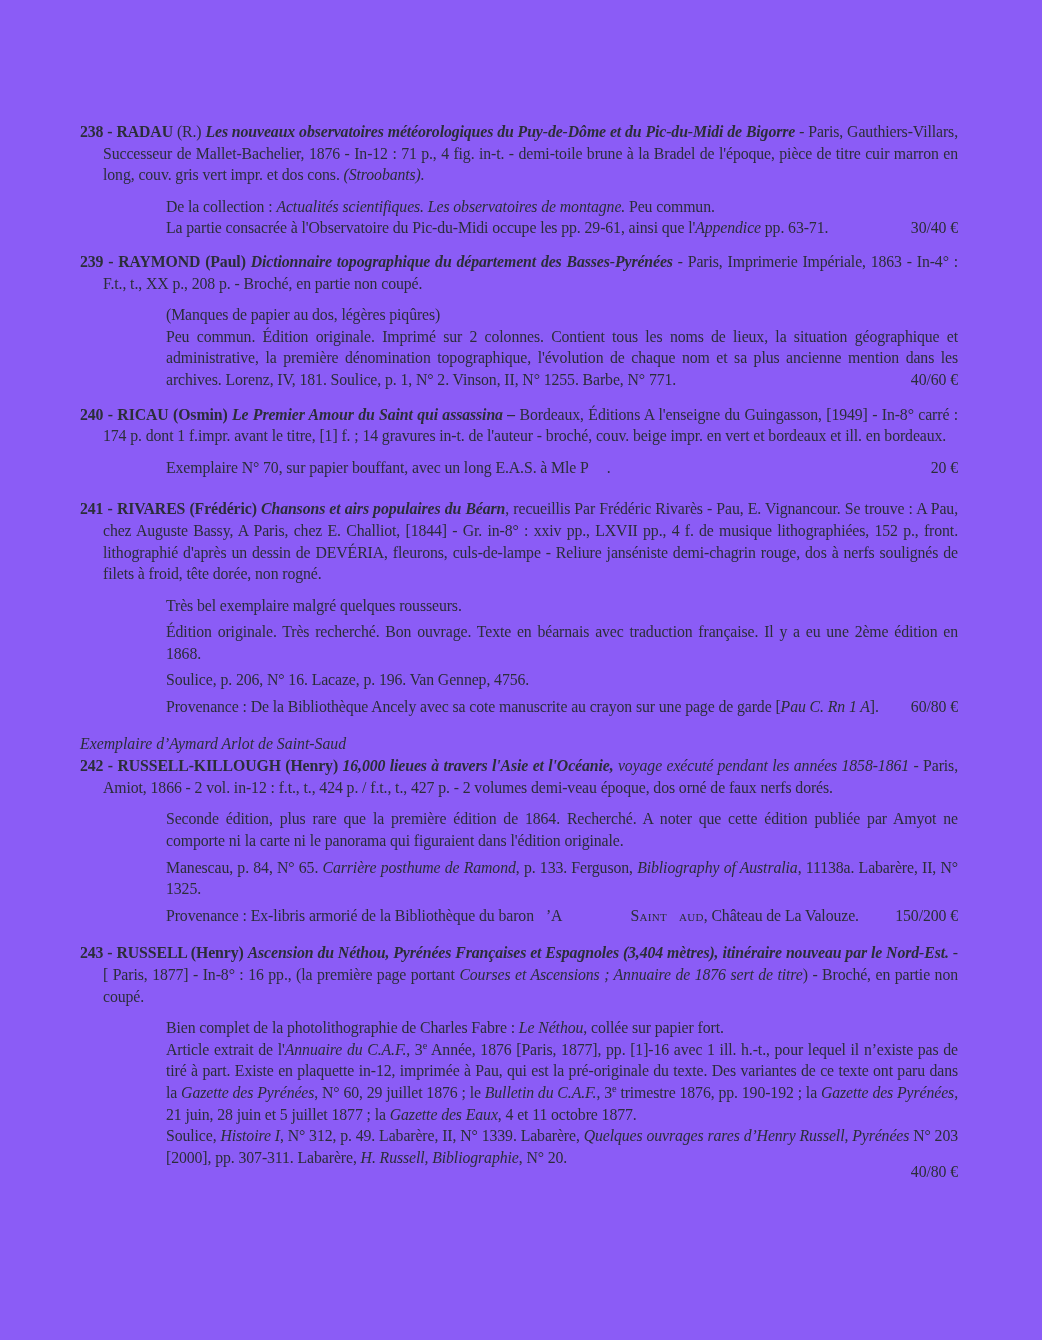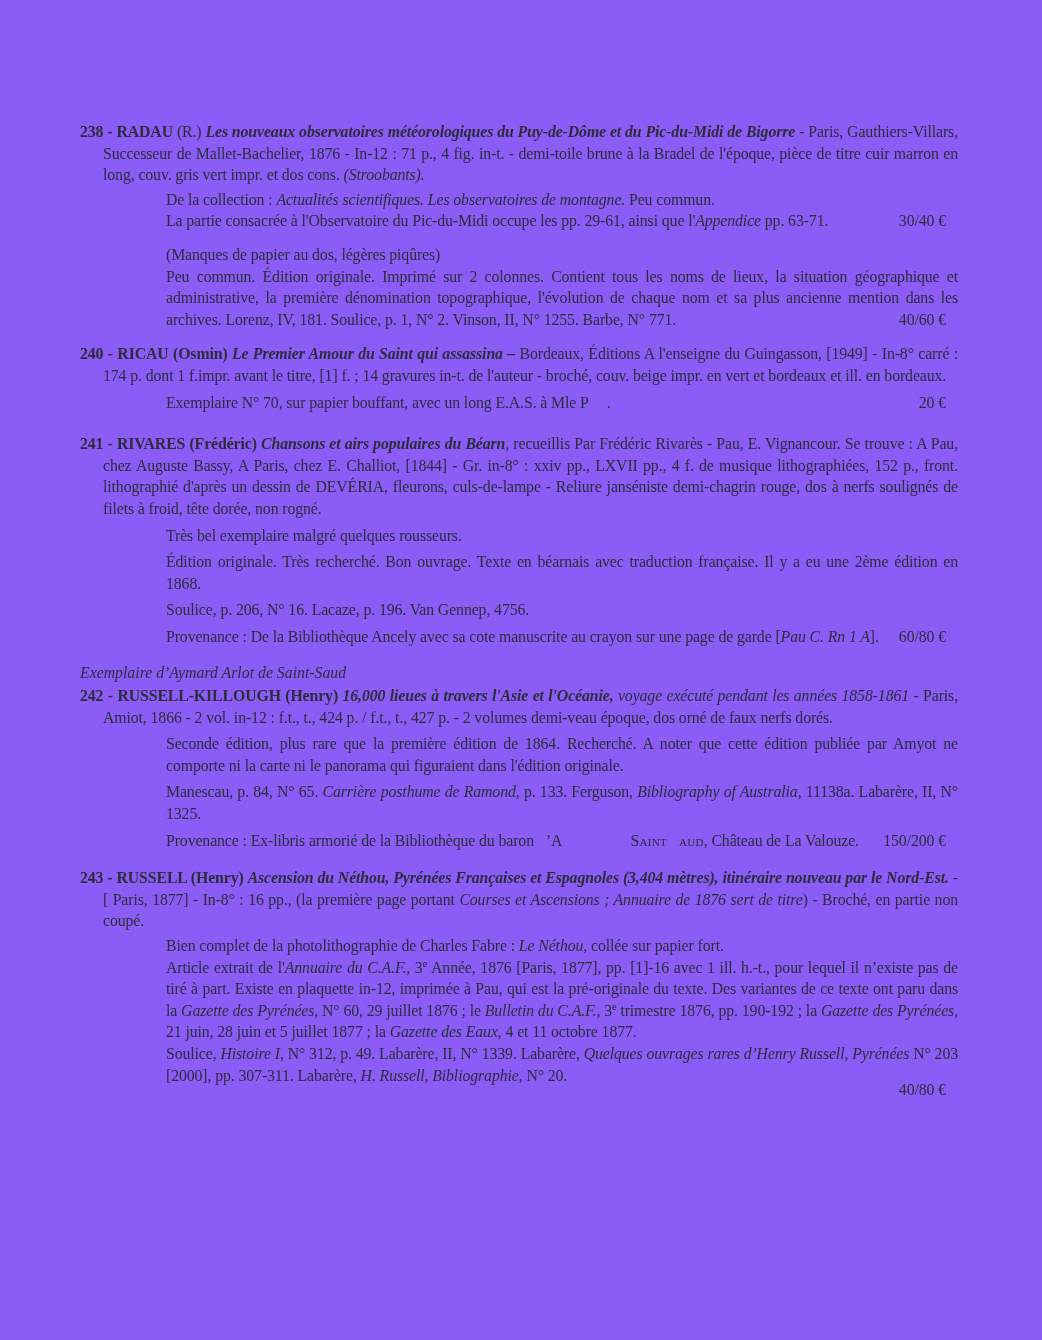--- a/index.html
+++ b/index.html
@@ -6,21 +6,21 @@
   .page{
     position:relative;width:1042px;height:1340px;background:#8b5cf6;overflow:hidden;
     color:#2b2e39;font-family:"Liberation Serif", serif;padding-left:16px;
   }
   .content{position:absolute;left:80px;top:121px;width:878px;}
   p{margin:0;}
   .head{
     font-size:15.8px;line-height:21.6px;text-align:justify;
     text-indent:-23px;padding-left:23px;letter-spacing:-0.1px;
   }
-  .notes{margin-top:3px;}
+  .notes{margin-top:10px;}
   .note{
     font-size:15.8px;line-height:21.6px;text-align:justify;
     margin-left:86px;position:relative;letter-spacing:-0.1px;
   }
   .entry{margin-top:12px;}
   .entry[data-id="238"]{margin-top:0;}
   .entry[data-id="240"]{margin-top:13px;}
   .entry[data-id="241"]{margin-top:20px;}
   .entry[data-id="242"]{margin-top:1px;}
   .entry[data-id="243"]{margin-top:16px;}
@@ -29,36 +29,37 @@
   .entry[data-id="242"] .note{margin-top:5px;}
   .section-heading{
     margin:15px 0 1px 0;font-size:15.8px;line-height:21.6px;font-style:italic;
   }
   .b{font-weight:700;}
   .i{font-style:italic;}
   .bi{font-weight:700;font-style:italic;}
   .sc{font-variant:small-caps;letter-spacing:0.3px;}
   .sup{vertical-align:super;font-size:66%;line-height:0;}
   .gap{display:inline-block;height:1px;}
-  .price{position:absolute;right:12px;bottom:0;white-space:nowrap;font-family:Liberation Serif, serif;}
+  .price{position:absolute;right:0;bottom:0;white-space:nowrap;font-family:Liberation Serif, serif;}
   .entry[data-id="243"] .price{bottom:-14px;}
 </style>
 </head>
 <body>
 
 <div class="page">
   <div class="content">
       <div class="entry" data-id="238">
         <p class="head"><span class="b">238 - RADAU </span><span class="r">(R.) </span><span class="bi">Les nouveaux observatoires météorologiques du Puy-de-Dôme et du Pic-du-Midi de Bigorre - </span><span class="r">Paris, Gauthiers-Villars, Successeur de Mallet-Bachelier, 1876 - In-12 : 71 p., 4 fig. in-t. - demi-toile brune à la Bradel de l'époque, pièce de titre cuir marron en long, couv. gris vert impr. et dos cons. </span><span class="i">(Stroobants).</span></p>
         <div class="notes">
           <p class="note"><span class="r">De la collection : </span><span class="i">Actualités scientifiques. Les observatoires de montagne. </span><span class="r">Peu commun.</span></p>
           <p class="note"><span class="r">La partie consacrée à l'Observatoire du Pic-du-Midi occupe les pp. 29-61, ainsi que l'</span><span class="i">Appendice</span><span class="r"> pp. 63-71.</span><span class="price">30/40 €</span></p>
         </div>
       </div>
       <div class="entry" data-id="239">
+        <p class="head"><span class="b">239 - RAYMOND (Paul) </span><span class="bi">Dictionnaire topographique du département des Basses-Pyrénées - </span><span class="r">Paris, Imprimerie Impériale, 1863 - In-4° : F.t., t., XX p., 208 p. - Broché, en partie non coupé.</span></p>
         <div class="notes">
           <p class="note"><span class="r">(Manques de papier au dos, légères piqûres)</span></p>
           <p class="note"><span class="r">Peu commun. Édition originale. Imprimé sur 2 colonnes. Contient tous les noms de lieux, la situation géographique et administrative, la première dénomination topographique, l'évolution de chaque nom et sa plus ancienne mention dans les archives. Lorenz, IV, 181. Soulice, p. 1, N° 2. Vinson, II, N° 1255. Barbe, N° 771.</span><span class="price">40/60 €</span></p>
         </div>
       </div>
       <div class="entry" data-id="240">
         <p class="head"><span class="b">240 - RICAU (Osmin) </span><span class="bi">Le Premier Amour du Saint qui assassina – </span><span class="r">Bordeaux, Éditions A l'enseigne du Guingasson, [1949] - In-8° carré : 174 p. dont 1 f.impr. avant le titre, [1] f. ; 14 gravures in-t. de l'auteur - broché, couv. beige impr. en vert et bordeaux et ill. en bordeaux.</span></p>
         <div class="notes">
           <p class="note"><span class="r">Exemplaire N° 70, sur papier bouffant, avec un long E.A.S. à Mle P</span><span class="gap" style="width: 18px;"></span><span class="r">.</span><span class="price">20 €</span></p>
         </div>

